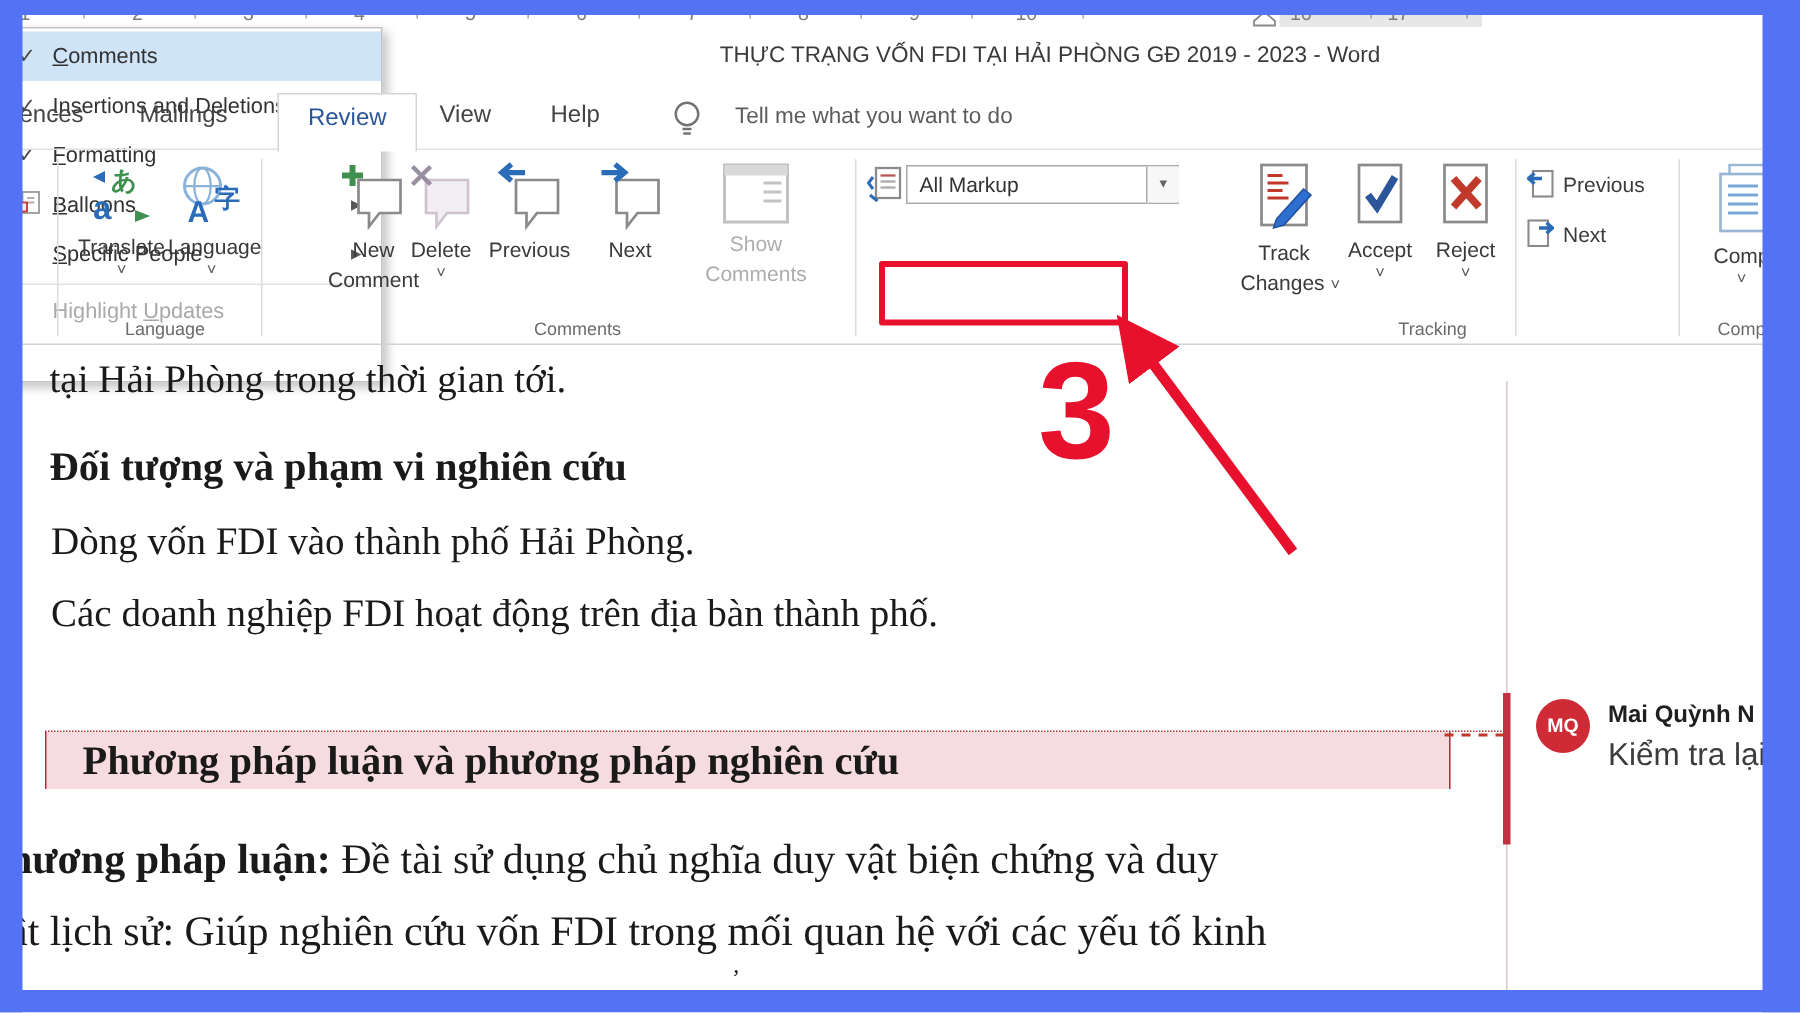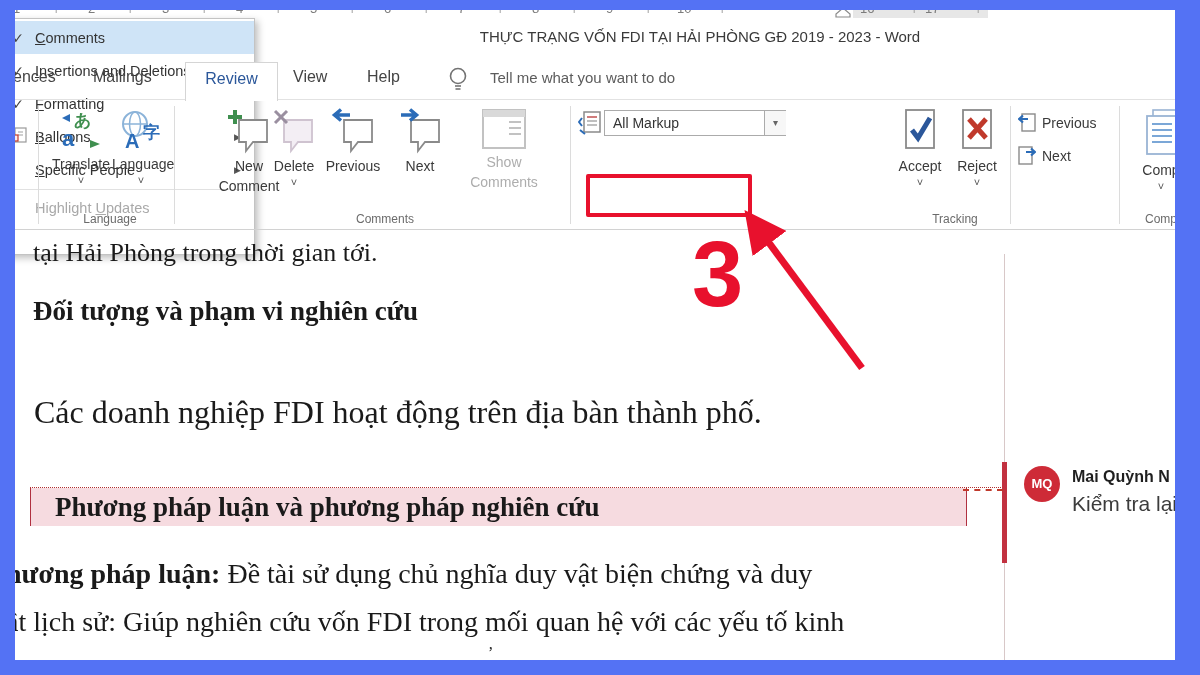--- a/index.html
+++ b/index.html
@@ -49,21 +49,21 @@
   #ruler{left:15px;top:236px;width:1160px;height:18px;background:#fff;z-index:3;}
   .rn{position:absolute;top:1px;font-size:13px;color:#7c7c7c;}
   .tick{position:absolute;top:1px;font-size:11px;color:#9a9a9a;letter-spacing:9px;white-space:nowrap;}
   #ruler-gray{position:absolute;left:853px;top:0;width:135px;height:18px;background:#e7e7e7;}
   #indent-marker{position:absolute;left:835px;top:7px;}
   
   .doc{font-family:"Liberation Serif","DejaVu Serif",serif;color:#1a1a1a;white-space:nowrap;z-index:1;}
   #dline1{left:33px;top:238px;font-size:26px;}
   #dline2{left:33px;top:296px;font-size:27px;font-weight:bold;}
   #dline3{left:34px;top:346px;font-size:26px;}
-  #dline4{left:34px;top:394px;font-size:32px;}
+  #dline4{left:34px;top:394px;font-size:26px;}
   #dline5{left:34px;top:443px;font-size:26px;}
   #pinkbox{left:30px;top:488px;width:935px;height:38px;background:#f6dbe0;border-left:1px solid #b03040;border-right:1px solid #b03040;z-index:1;}
   #dotline{left:30px;top:487px;width:973px;height:0;border-top:1px dotted #b23030;z-index:2;}
   #dline6{left:55px;top:492px;font-size:27px;font-weight:bold;z-index:2;}
   #dline7{left:6px;top:558px;font-size:28px;}
   #dline8{left:6px;top:606px;font-size:28px;}
   #straymark{left:488px;top:644px;font-size:16px;color:#222;}
   
   #page-divider{left:1004px;top:254px;width:1px;height:406px;background:#d8c8c8;}
   #change-bar{left:1002px;top:462px;width:5px;height:101px;background:#c23140;z-index:2;}
@@ -173,20 +173,32 @@
 
   <svg class="abs" style="left:578px;top:110px;" width="24" height="26" viewBox="0 0 24 26">
     <rect x="6" y="2" width="16" height="20" fill="#fff" stroke="#8a8a8a" stroke-width="1.5"></rect>
     <line x1="9" y1="7" x2="19" y2="7" stroke="#c05050" stroke-width="1.5"></line>
     <line x1="9" y1="11" x2="19" y2="11" stroke="#aaa" stroke-width="1.5"></line>
     <line x1="9" y1="15" x2="19" y2="15" stroke="#aaa" stroke-width="1.5"></line>
     <path d="M4 8 L1 12 L4 16 M2 20 L7 24" fill="none" stroke="#2b6cb8" stroke-width="2"></path>
   </svg>
   <div id="allmarkup-box" class="abs">All Markup</div>
   <div id="allmarkup-arrow" class="abs">▾</div>
+  <div class="abs rbtn" style="left:827px;width:58px;">
+    <svg class="ic" width="46" height="48" viewBox="0 0 46 48">
+      <rect x="8" y="2" width="30" height="40" fill="#fff" stroke="#8a8a8a" stroke-width="1.8"></rect>
+      <line x1="12" y1="9" x2="22" y2="9" stroke="#c0392b" stroke-width="2"></line>
+      <line x1="12" y1="14" x2="26" y2="14" stroke="#c0392b" stroke-width="2"></line>
+      <line x1="12" y1="19" x2="22" y2="19" stroke="#c0392b" stroke-width="2"></line>
+      <line x1="12" y1="24" x2="26" y2="24" stroke="#c0392b" stroke-width="2"></line>
+      <path d="M18 38 L36 18 L41 22 L23 42 L16 44 Z" fill="#2e6fd0" stroke="#1f4f9e" stroke-width="1"></path>
+    </svg>
+    <div class="rlabel">Track</div>
+    <div class="rlabel"><span>Changes</span> <span class="chev" style="display:inline;">˅</span></div>
+  </div>
   <div class="abs rbtn" style="left:892px;width:56px;">
     <svg class="ic" width="40" height="46" viewBox="0 0 40 46">
       <rect x="6" y="2" width="28" height="38" fill="#fff" stroke="#8a8a8a" stroke-width="1.8"></rect>
       <path d="M12 22 L18 30 L30 10" fill="none" stroke="#2b579a" stroke-width="5"></path>
     </svg>
     <div class="rlabel">Accept</div>
     <div class="chev">˅</div>
   </div>
   <div class="abs rbtn" style="left:950px;width:54px;">
     <svg class="ic" width="40" height="46" viewBox="0 0 40 46">
@@ -252,20 +264,21 @@
       <path d="M8 1 L15 7 L15 10 L1 10 L1 7 Z" fill="#fff" stroke="#8a8a8a" stroke-width="1.2"></path>
     </svg>
     <span class="rn" style="left:860px;">16</span>
     <span class="tick" style="left:888px;">·  |  ·</span>
     <span class="rn" style="left:925px;">17</span>
     <span class="tick" style="left:952px;">·  |  ·</span>
   </div>
 
   <div id="dline1" class="abs doc">tại Hải Phòng trong thời gian tới.</div>
   <div id="dline2" class="abs doc">Đối tượng và phạm vi nghiên cứu</div>
+  <div id="dline3" class="abs doc">Dòng vốn FDI vào thành phố Hải Phòng.</div>
   <div id="dline4" class="abs doc">Các doanh nghiệp FDI hoạt động trên địa bàn thành phố.</div>
   <div id="pinkbox" class="abs"></div>
   <div id="dotline" class="abs"></div>
   <div id="dline6" class="abs doc">Phương pháp luận và phương pháp nghiên cứu</div>
   <div id="dline7" class="abs doc"><b>hương pháp luận:</b><span> Đề tài sử dụng chủ nghĩa duy vật biện chứng và duy</span></div>
   <div id="dline8" class="abs doc">ật lịch sử: Giúp nghiên cứu vốn FDI trong mối quan hệ với các yếu tố kinh</div>
   <div id="straymark" class="abs doc">ʼ</div>
 
   <div id="page-divider" class="abs"></div>
   <div id="change-bar" class="abs"></div>

